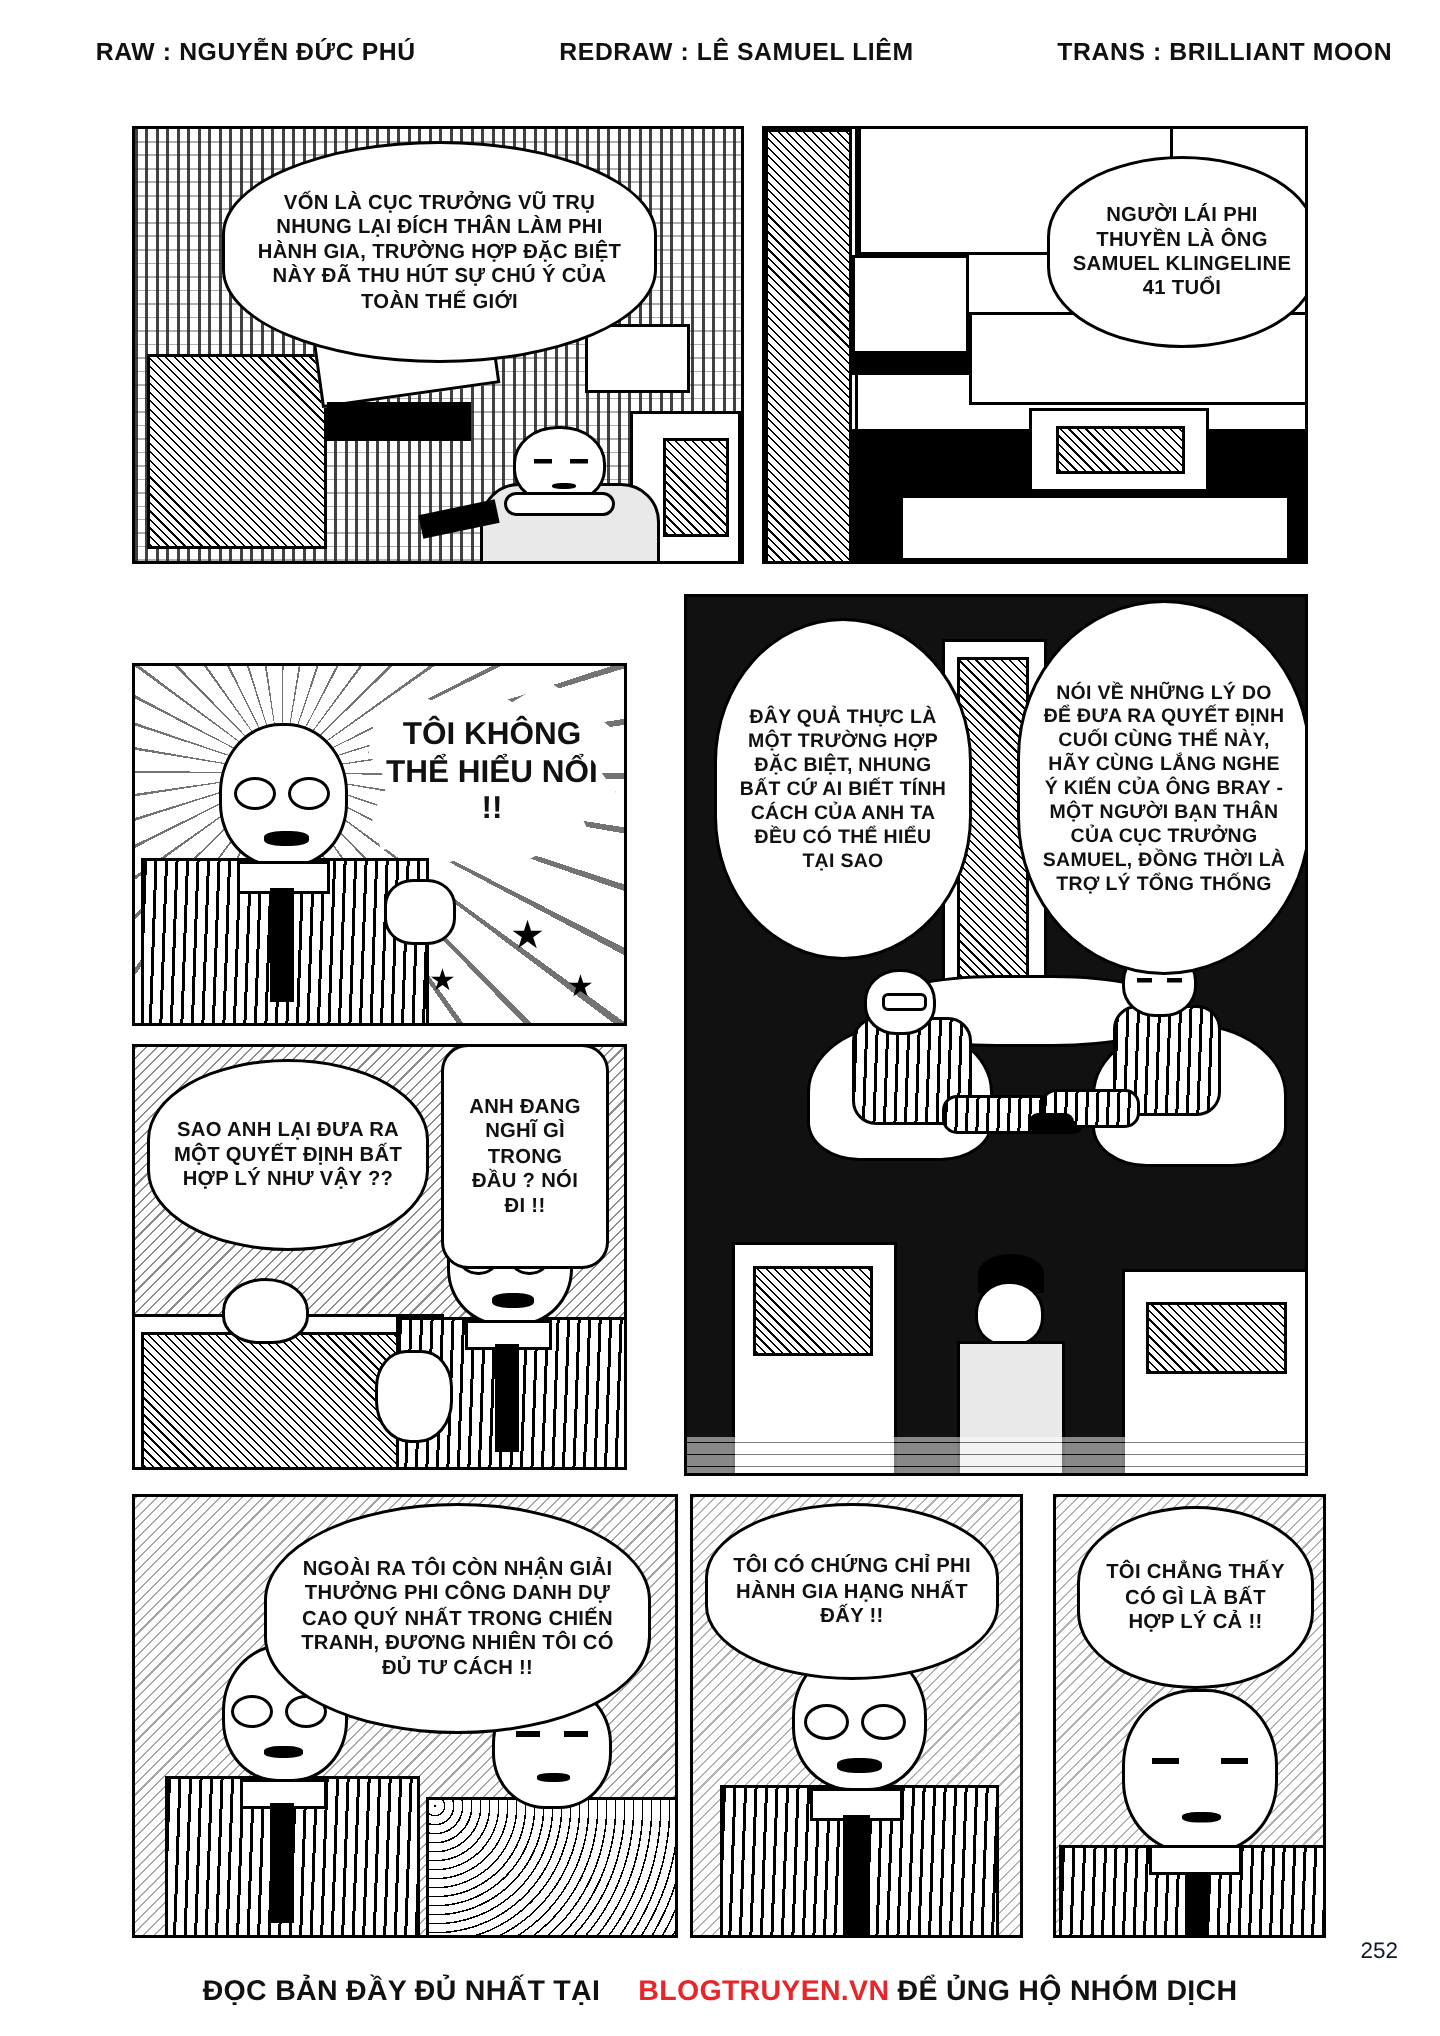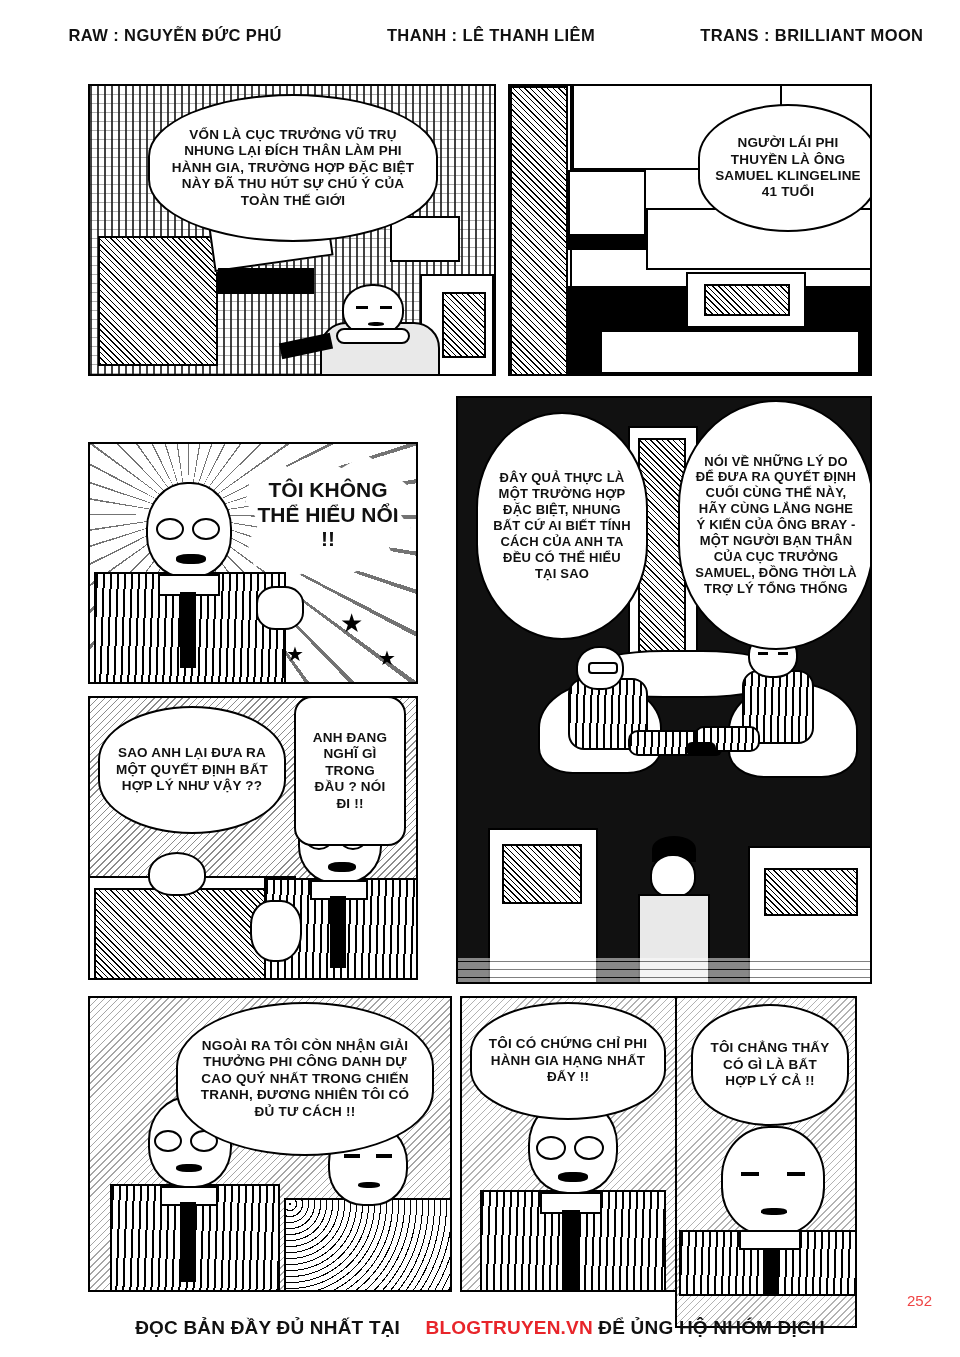--- a/index.html
+++ b/index.html
@@ -39,21 +39,21 @@
     text-align: center;
     font-weight: bold;
     font-size: 19px;
     letter-spacing: .2px;
   }
   .footer .url { color: #e8252a; margin-left: 20px; }
   .pagenum {
     position: absolute;
     right: 28px; bottom: 48px;
     font-size: 15px;
-    color: #ef4444;
+    color: #0f172a;
   }
 
   
   .panel {
     position: absolute;
     border: 2.5px solid #000;
     background: #ffffff;
     overflow: hidden;
   }
   
@@ -158,21 +158,21 @@
     opacity:.5;
   }
 </style>
 </head>
 <body>
 
 <div class="page">
 
   <div class="credits">
     <span>RAW : NGUYỄN ĐỨC PHÚ</span>
-    <span>THANH : LÊ THANH LIÊM</span>
+    <span>REDRAW : LÊ SAMUEL LIÊM</span>
     <span>TRANS : BRILLIANT MOON</span>
   </div>
 
   <div class="panel" style="left:88px; top:84px; width:408px; height:292px;">
     <div class="bg-hatch"></div>
 
     <div class="grey" style="left:8px; top:150px; width:120px; height:130px;"></div>
     <div class="wht" style="left:120px; top:118px; width:120px; height:60px; transform:rotate(-8deg);"></div>
     <div class="blk" style="left:128px; top:182px; width:96px; height:26px;"></div>
     <div class="wht" style="left:330px; top:188px; width:74px; height:110px;"></div>
@@ -338,21 +338,21 @@
       <div class="eyebrow" style="left:58px; top:38px; width:16px; height:4px;"></div>
       <div class="eyebrow" style="left:90px; top:38px; width:16px; height:4px;"></div>
       <div class="mouth" style="left:72px; top:66px; width:22px; height:6px;"></div>
     </div>
 
     <div class="bubble" style="left:86px; top:4px; width:258px; height:154px; font-size:13.5px;">
       <span class="txt">NGOÀI RA TÔI CÒN NHẬN GIẢI THƯỞNG PHI CÔNG DANH DỰ CAO QUÝ NHẤT TRONG CHIẾN TRANH, ĐƯƠNG NHIÊN TÔI CÓ ĐỦ TƯ CÁCH !!</span>
     </div>
   </div>
 
-  <div class="panel" style="left:675px; top:996px; width:182px; height:332px;">
+  <div class="panel" style="left:702px; top:996px; width:182px; height:296px;">
     <div class="bg-grey" style="opacity:.3;"></div>
     <div class="fig" style="left:6px; top:128px; width:176px; height:168px;">
       <div class="suit" style="left:-4px; top:104px; width:180px; height:66px;"></div>
       <div class="head" style="left:38px; top:0px; width:104px; height:110px; border-radius:46% 46% 44% 44%;"></div>
       <div class="eyebrow" style="left:58px; top:46px; width:18px; height:4px;"></div>
       <div class="eyebrow" style="left:104px; top:46px; width:18px; height:4px;"></div>
       <div class="mouth" style="left:78px; top:82px; width:26px; height:7px;"></div>
       <div class="wht" style="left:56px; top:104px; width:62px; height:20px;"></div>
       <div class="tie" style="left:80px; top:122px; width:16px; height:48px;"></div>
     </div>

